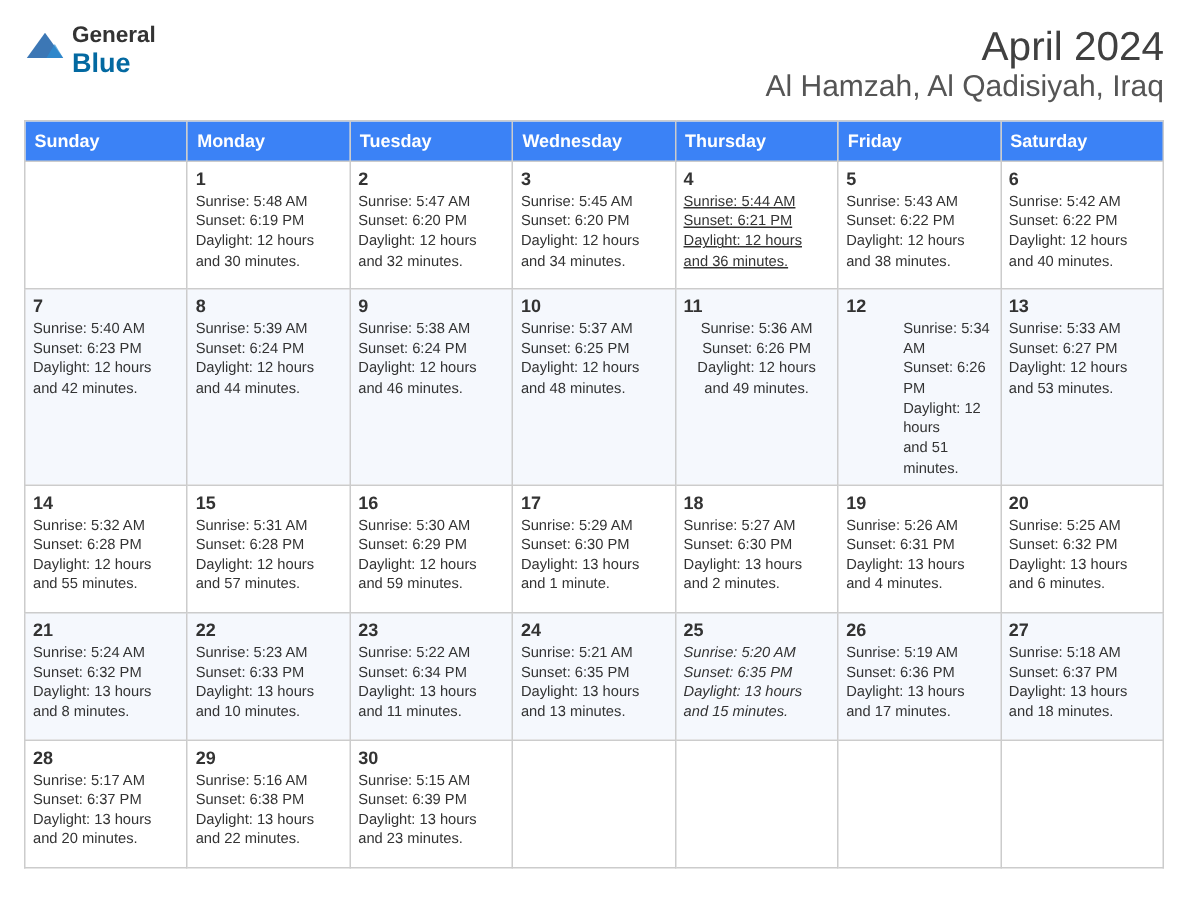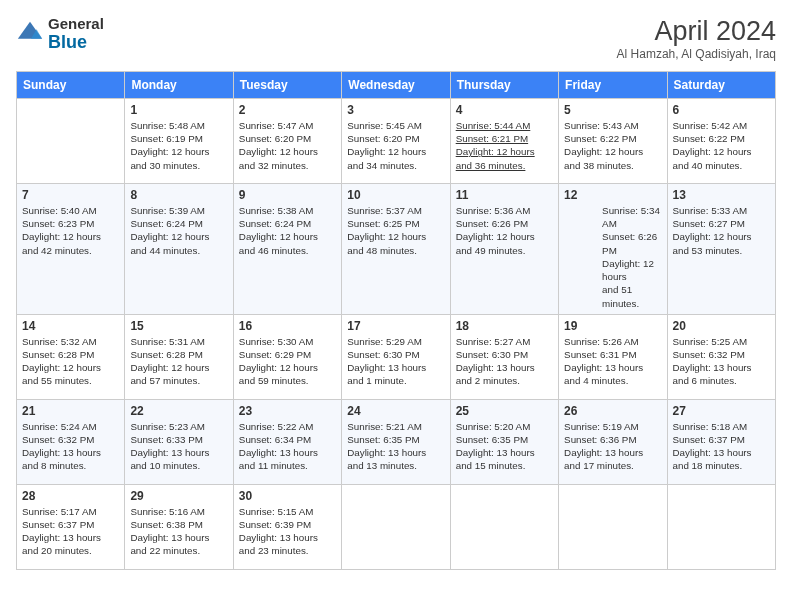--- a/index.html
+++ b/index.html
@@ -43,21 +43,21 @@
     }
     .title-section {
       text-align: right;
     }
     .month-title {
       font-size: 27px;
       font-weight: normal;
       color: #404040;
     }
     .location-title {
-      font-size: 12px;
+      font-size: 20px;
       color: #555;
     }
     .calendar-table {
       width: 100%;
       border-collapse: collapse;
       font-size: 10.5px;
     }
     .calendar-table th {
       background-color: #3b82f6;
       color: #fff;
@@ -199,21 +199,21 @@
         </td>
         <td>
           <span class="day-number">10</span>
           <div class="cell-info" style="white-space: pre-line;">Sunrise: 5:37 AM
 Sunset: 6:25 PM
 Daylight: 12 hours
 and 48 minutes.</div>
         </td>
         <td>
           <span class="day-number">11</span>
-          <div class="cell-info" style="white-space: pre-line;">Sunrise: 5:36 AM
+          <div class="cell-info" style="white-space: pre-line; text-align: center;">Sunrise: 5:36 AM
 Sunset: 6:26 PM
 Daylight: 12 hours
 and 49 minutes.</div>
         </td>
         <td>
           <span class="day-number">12</span>
           <div class="cell-info" style="white-space: pre-line; margin-left: 38px;">Sunrise: 5:34 AM
 Sunset: 6:26 PM
 Daylight: 12 hours
 and 51 minutes.</div>
@@ -301,21 +301,21 @@
         </td>
         <td>
           <span class="day-number">24</span>
           <div class="cell-info" style="white-space: pre-line;">Sunrise: 5:21 AM
 Sunset: 6:35 PM
 Daylight: 13 hours
 and 13 minutes.</div>
         </td>
         <td>
           <span class="day-number">25</span>
-          <div class="cell-info" style="white-space: pre-line;">Sunrise: 5:20 AM
+          <div class="cell-info" style="white-space: pre-line; font-style: italic;">Sunrise: 5:20 AM
 Sunset: 6:35 PM
 Daylight: 13 hours
 and 15 minutes.</div>
         </td>
         <td>
           <span class="day-number">26</span>
           <div class="cell-info" style="white-space: pre-line;">Sunrise: 5:19 AM
 Sunset: 6:36 PM
 Daylight: 13 hours
 and 17 minutes.</div>

